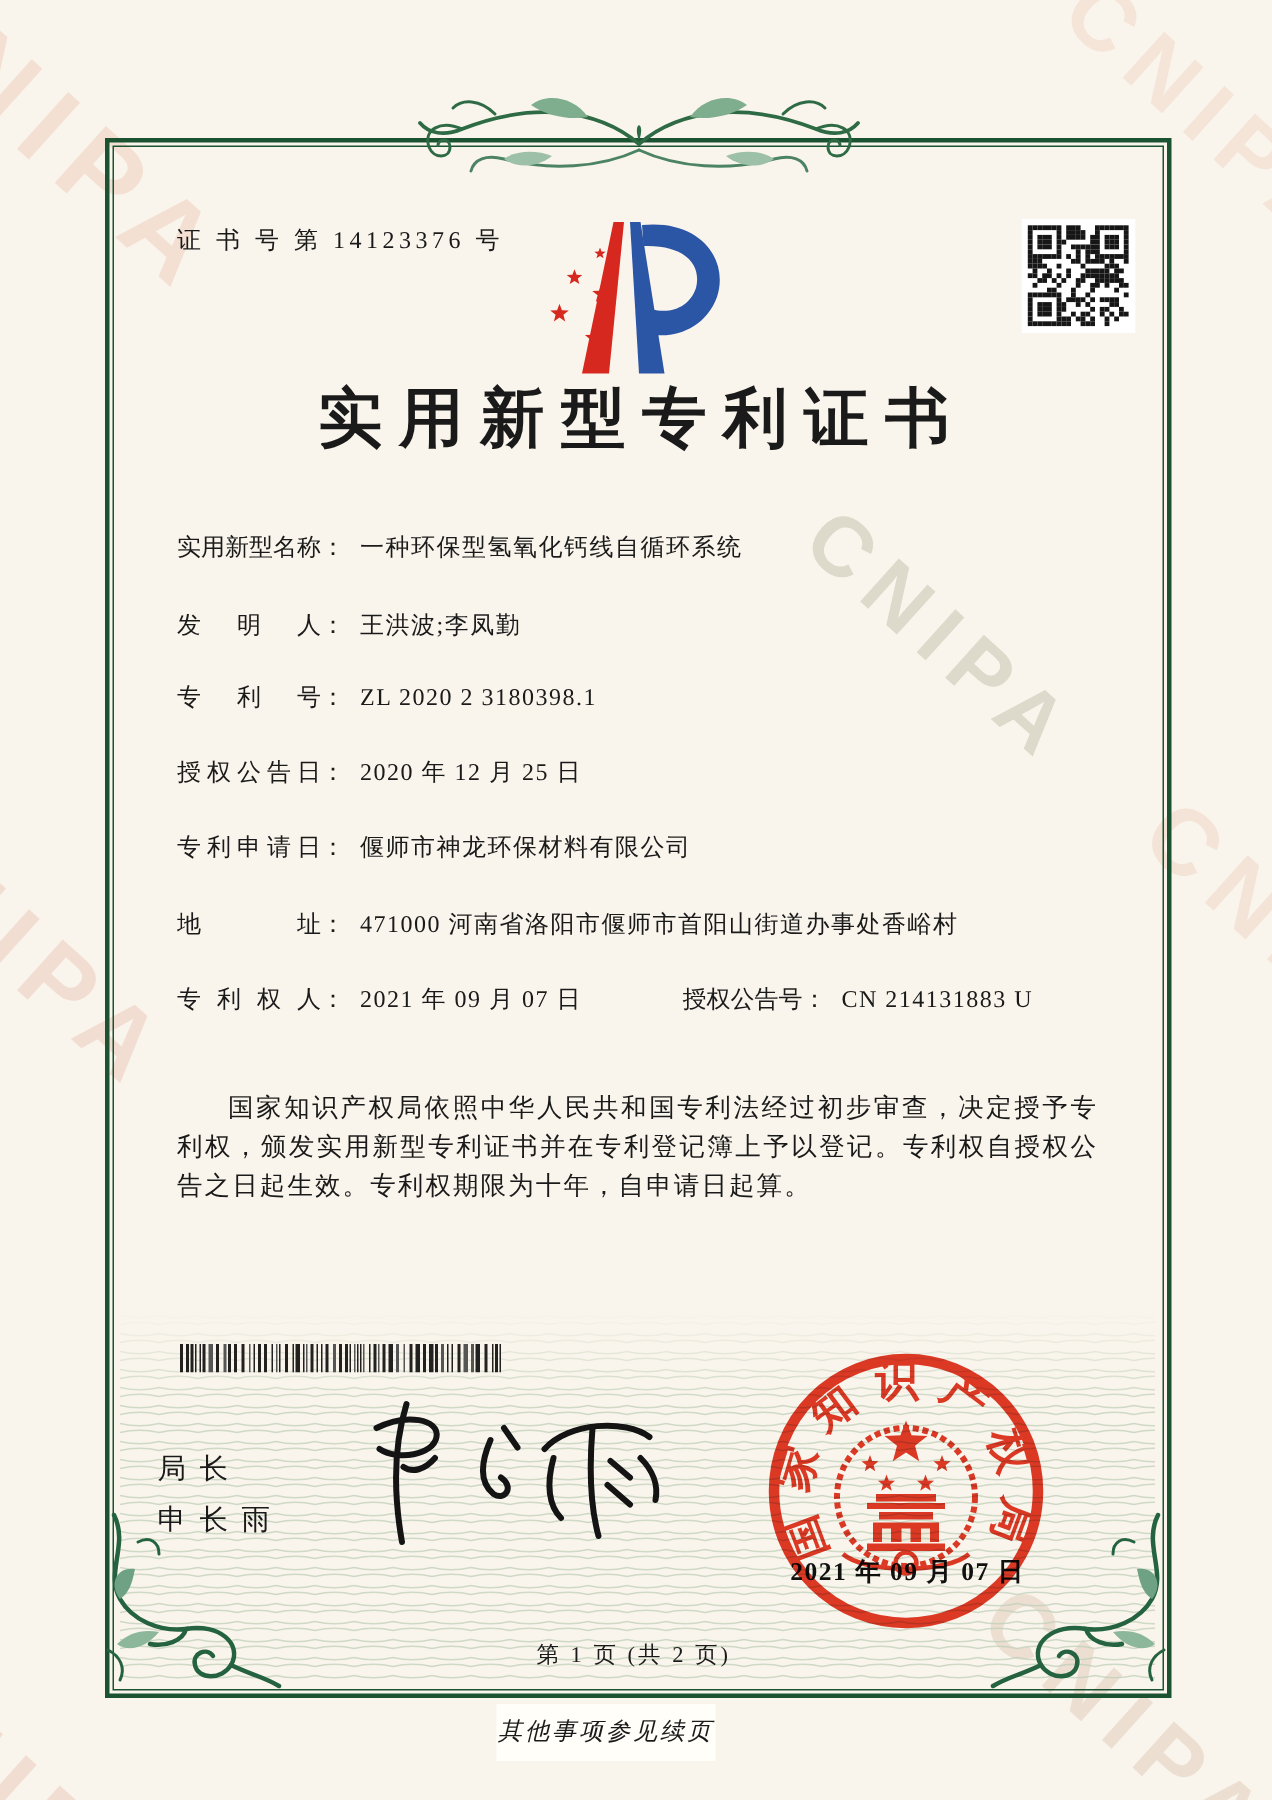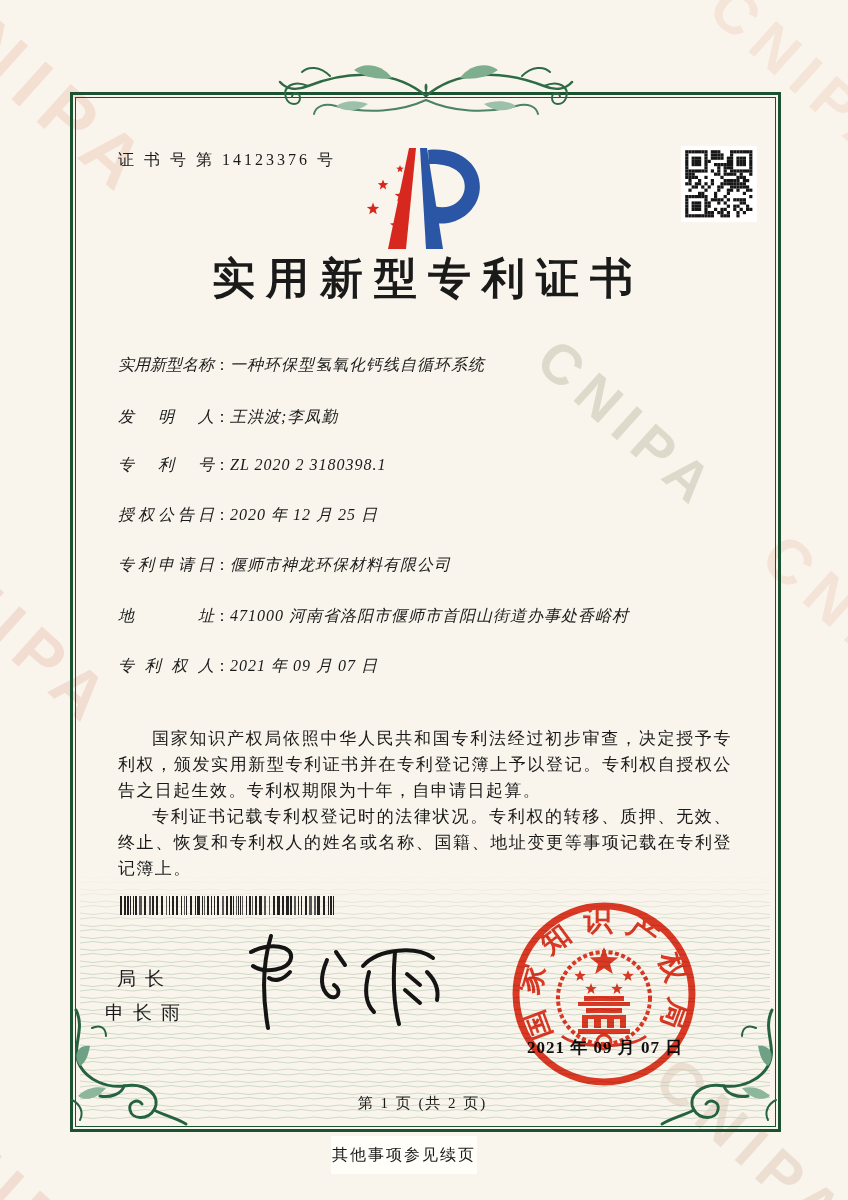--- a/index.html
+++ b/index.html
@@ -12,41 +12,41 @@
   
   .frame{position:absolute;left:70px;top:92px;width:705px;height:1034px;
          border:3px solid #1b5232;z-index:2;}
   .frame-inner{position:absolute;left:2px;top:2px;right:2px;bottom:2px;border:1px solid #1b5232;}
   
   .certno{position:absolute;left:118px;top:150px;font-size:16px;letter-spacing:3px;z-index:3;}
   .title{position:absolute;left:70px;top:250px;width:705px;text-align:center;
          font-size:43px;font-weight:bold;letter-spacing:11px;text-indent:11px;z-index:3;}
   
   .field-row{position:absolute;left:118px;width:600px;font-size:16px;z-index:3;white-space:nowrap;}
-  .flabel{display:inline-block;width:96px;text-align:justify;text-align-last:justify;vertical-align:bottom;font-style:italic;}
-  .fvalue{letter-spacing:1px;font-style:italic;}
+  .flabel{display:inline-block;width:96px;text-align:justify;text-align-last:justify;vertical-align:bottom;}
+  .fvalue{margin-left:10px;letter-spacing:1px;}
   .grant-col{position:absolute;left:337px;top:0;}
   
   .paras{position:absolute;left:118px;top:726px;width:614px;z-index:3;}
   .paras p{margin:0;text-indent:2em;font-size:17px;line-height:26px;
            letter-spacing:1.4px;text-align:justify;}
   
   .signer-title{position:absolute;left:105px;top:966px;font-family:"Liberation Sans",sans-serif;
-                font-size:19px;letter-spacing:9px;z-index:3;margin-left:12px;}
+                font-size:19px;letter-spacing:9px;z-index:3;}
   .signer-name{position:absolute;left:105px;top:1000px;font-family:Liberation Mono, monospace;
                font-size:19px;letter-spacing:9px;z-index:3;}
   
   .seal-date{position:absolute;left:504px;top:1036px;width:202px;text-align:center;
              font-size:17px;font-weight:600;letter-spacing:1px;color:#111;z-index:6;
              mix-blend-mode:multiply;}
   
   .page-footer{position:absolute;left:70px;top:1094px;width:705px;text-align:center;
                font-size:15px;letter-spacing:2px;z-index:3;}
   .note-box{position:absolute;left:331px;top:1136px;width:146px;height:38px;background:#fffef9;
-            line-height:38px;text-align:center;font-size:16px;letter-spacing:2px;z-index:3;}
+            line-height:38px;text-align:center;font-size:16px;letter-spacing:2px;z-index:3;font-style:italic;}
   
   .waves{position:absolute;left:80px;top:866px;z-index:1;}
   .wave-fade{position:absolute;left:80px;top:866px;width:690px;height:70px;z-index:1;
              background:linear-gradient(#faf5ec 8%,rgba(250,245,236,0) 100%);}
   .qr{position:absolute;left:681px;top:146px;z-index:3;}
   .logo{position:absolute;left:350px;top:144px;z-index:3;}
   .barcode{position:absolute;left:120px;top:896px;z-index:3;}
   .signature{position:absolute;left:235px;top:928px;z-index:4;}
   .seal{position:absolute;left:506px;top:896px;z-index:5;opacity:.95;mix-blend-mode:multiply;}
   .orn-top{position:absolute;left:276px;top:56px;z-index:4;}
@@ -409,25 +409,25 @@
   <span class="flabel">授权公告日</span><span>：</span><span class="fvalue">2020 年 12 月 25 日</span>
 </div>
 <div class="field-row" style="top:555px">
   <span class="flabel">专利申请日</span><span>：</span><span class="fvalue">偃师市神龙环保材料有限公司</span>
 </div>
 <div class="field-row" style="top:606px">
   <span class="flabel">地址</span><span>：</span><span class="fvalue">471000 河南省洛阳市偃师市首阳山街道办事处香峪村</span>
 </div>
 <div class="field-row" style="top:656px">
   <span class="flabel">专利权人</span><span>：</span><span class="fvalue">2021 年 09 月 07 日</span>
+  <span class="grant-col"><span>授权公告号</span><span>：</span><span class="fvalue">CN 214131883 U</span></span>
 </div>
 
 <div class="paras">
   <p>国家知识产权局依照中华人民共和国专利法经过初步审查，决定授予专利权，颁发实用新型专利证书并在专利登记簿上予以登记。专利权自授权公告之日起生效。专利权期限为十年，自申请日起算。</p>
-  <p>专利证书记载专利权登记时的法律状况。专利权的转移、质押、无效、终止、恢复和专利权人的姓名或名称、国籍、地址变更等事项记载在专利登记簿上。</p>
 </div>
 
 <svg class="barcode" width="218" height="19" id="barcodeSvg">
     <rect x="0" y="0" width="2" height="19" fill="#23211f"></rect>
     <rect x="4" y="0" width="2" height="19" fill="#23211f"></rect>
     <rect x="7" y="0" width="2" height="19" fill="#23211f"></rect>
     <rect x="10" y="0" width="1" height="19" fill="#23211f"></rect>
     <rect x="13" y="0" width="1" height="19" fill="#23211f"></rect>
     <rect x="15" y="0" width="2" height="19" fill="#23211f"></rect>
     <rect x="19" y="0" width="3" height="19" fill="#555"></rect>

